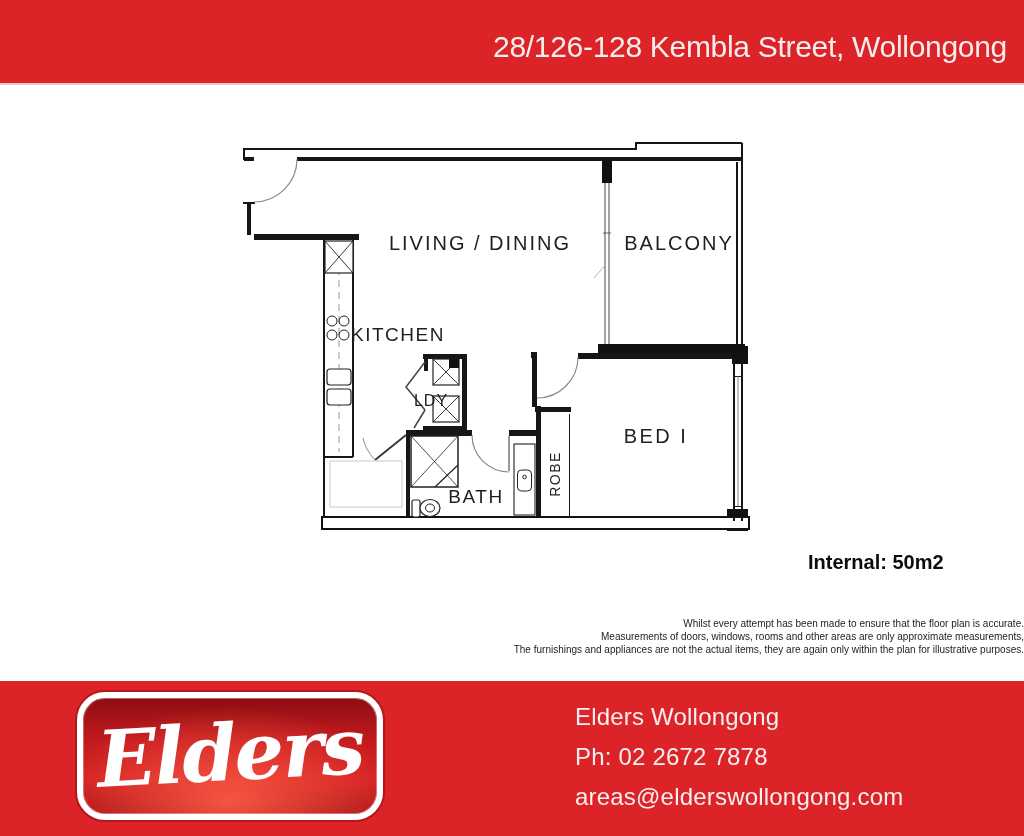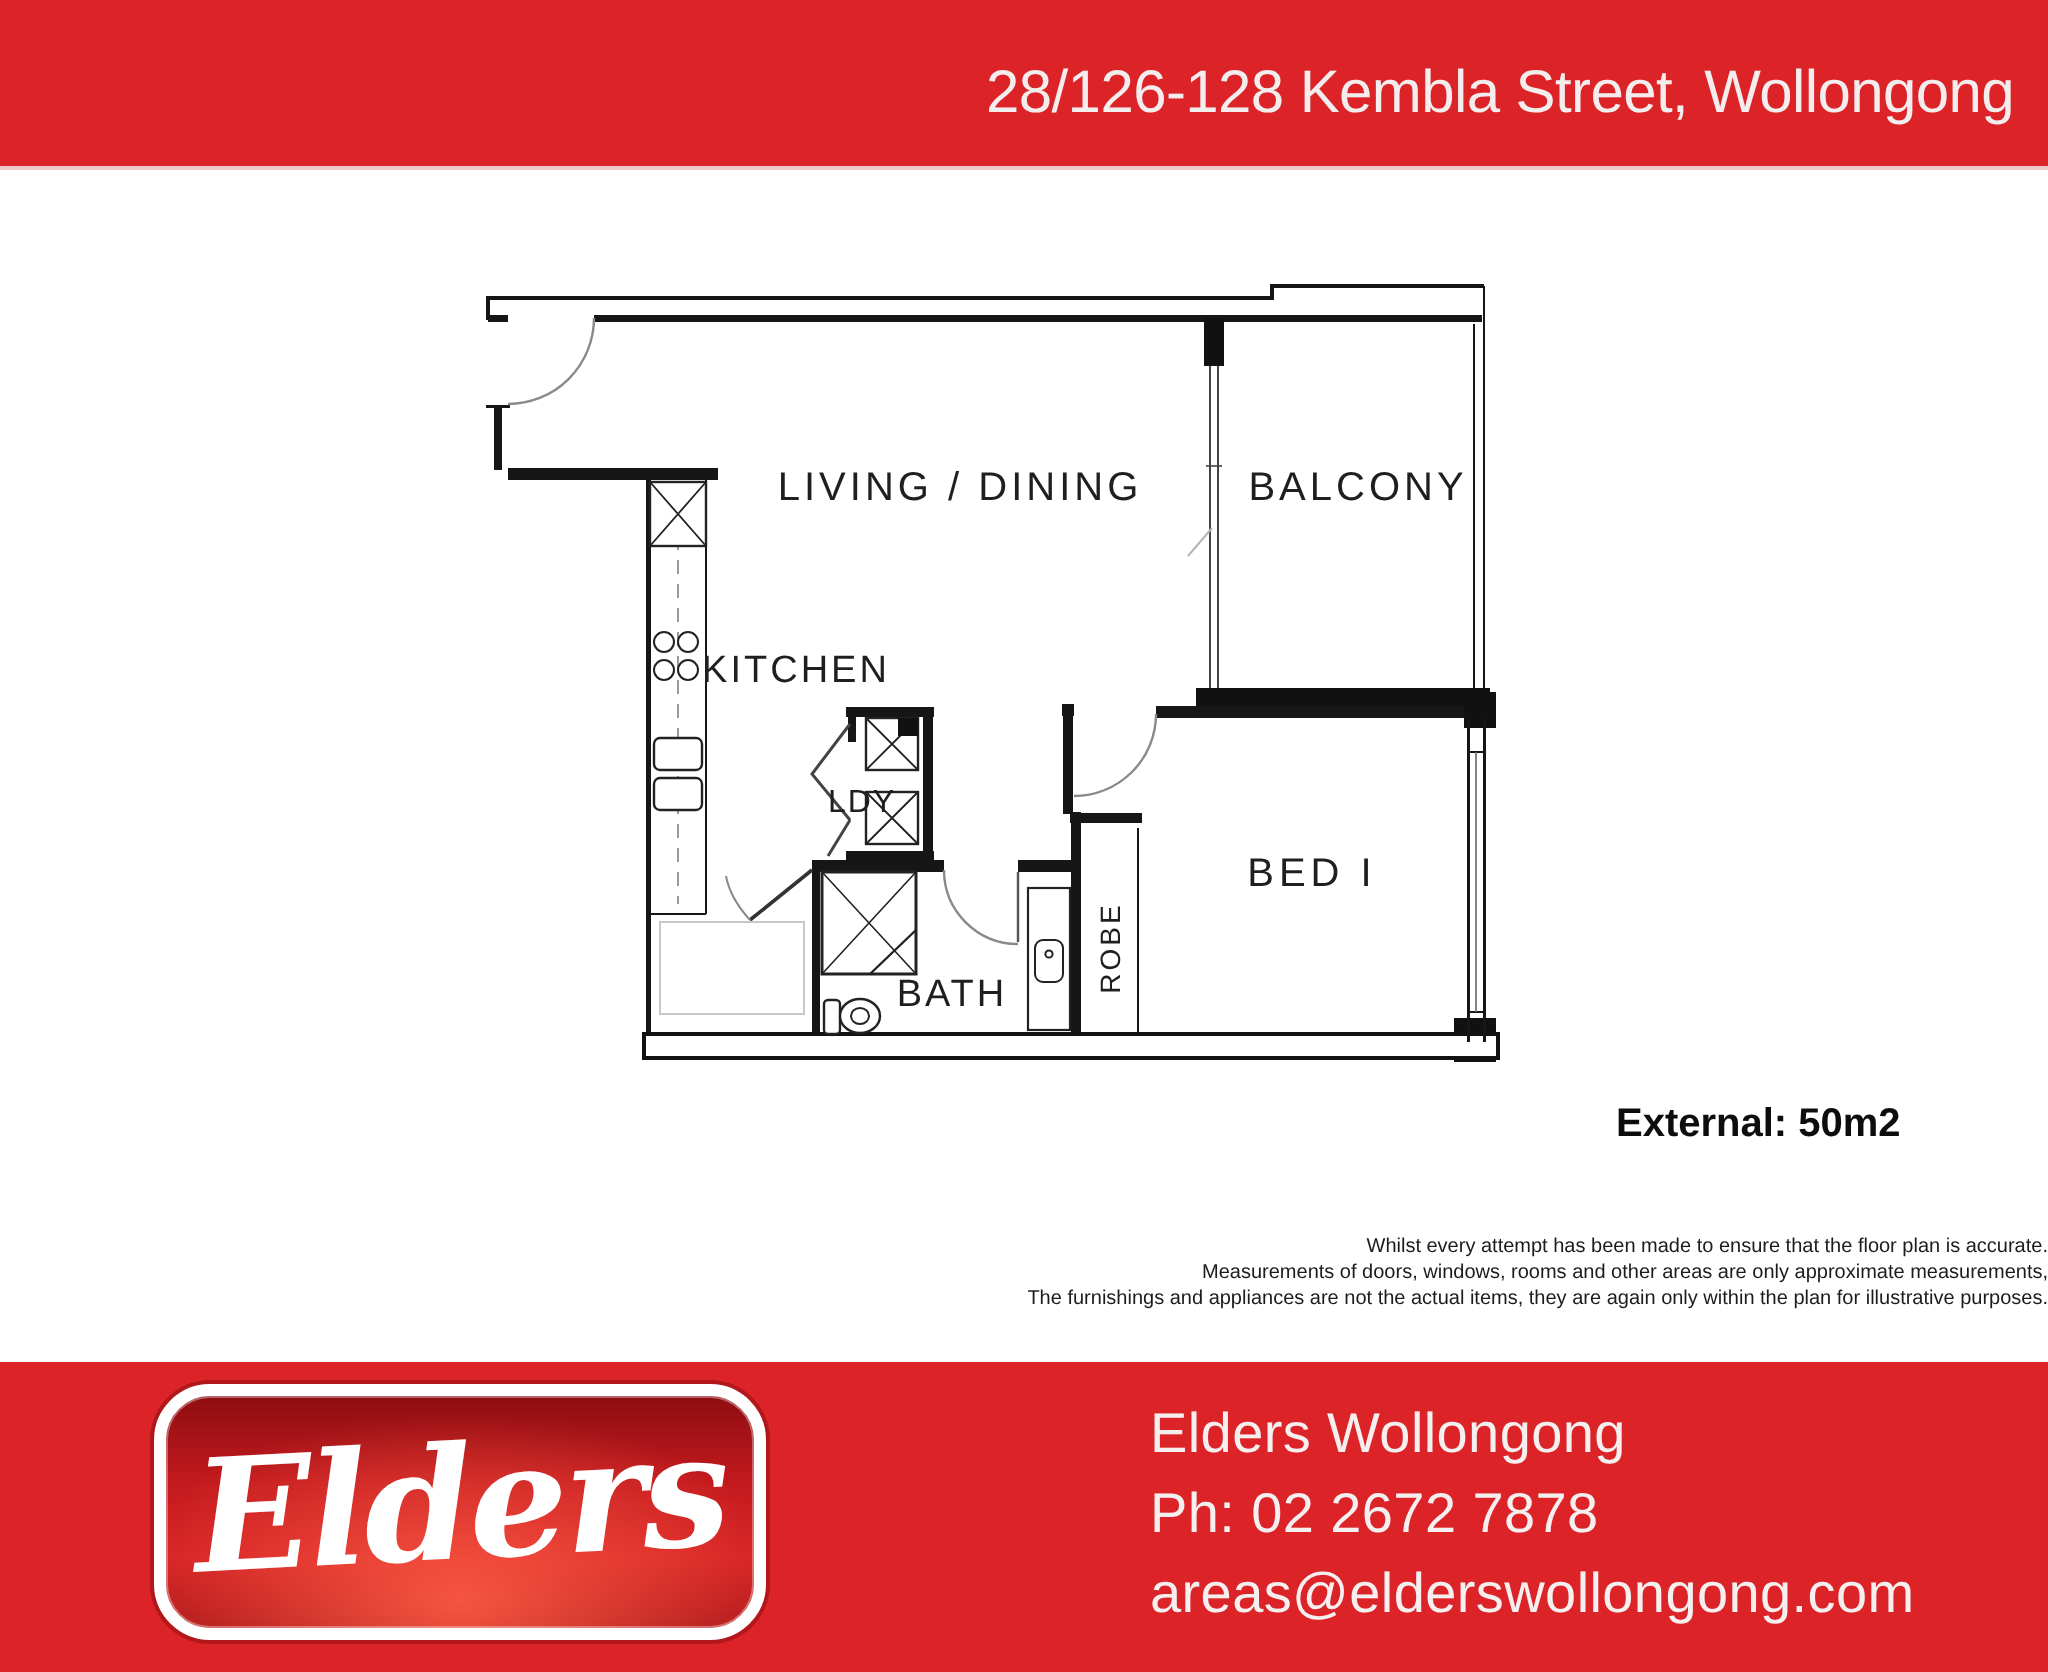--- a/index.html
+++ b/index.html
@@ -54,21 +54,21 @@
     box-shadow:0 0 0 2px rgba(125,8,10,.45), inset 0 0 0 1px rgba(255,255,255,.35);
     display:flex;align-items:center;justify-content:center;
   }
   .logo .script{
     font-family:"DejaVu Serif",serif;font-style:italic;font-weight:700;
     font-size:78px;color:#fff;transform:rotate(-3deg) translateY(-4px);
     letter-spacing:-2px;
   }
   .contact{
     position:absolute;left:575px;top:16px;color:#f6efef;
-    font-size:28px;line-height:40px;font-weight:400;letter-spacing:0.2px;
+    font-size:24px;line-height:40px;font-weight:400;letter-spacing:0.2px;
   }
 </style>
 </head>
 <body>
 
 <div class="page">
 
   <div class="banner">
     <span class="address">28/126-128 Kembla Street, Wollongong</span>
   </div>
@@ -183,21 +183,21 @@
       <text x="451" y="112" font-size="20" letter-spacing="2">BALCONY</text>
       <text x="170" y="203" font-size="19" letter-spacing="1.5">KITCHEN</text>
       <text x="203" y="268" font-size="16" letter-spacing="1">LDY</text>
       <text x="248" y="365" font-size="19" letter-spacing="1.5">BATH</text>
       <text x="327" y="341" font-size="14" letter-spacing="1.5" transform="rotate(-90 327 336)">ROBE</text>
       <text x="428" y="305" font-size="20" letter-spacing="2.5">BED I</text>
     </g>
   </svg>
 
   <div class="area-summary">
-    <div>External: 50m2</div>
+    <div>Internal: 50m2</div>
   </div>
 
   <div class="disclaimer">
     <div>Whilst every attempt has been made to ensure that the floor plan is accurate.</div>
     <div>Measurements of doors, windows, rooms and other areas are only approximate measurements,</div>
     <div>The furnishings and appliances are not the actual items, they are again only within the plan for illustrative purposes.</div>
   </div>
 
   <div class="footer">
     <div class="logo">

